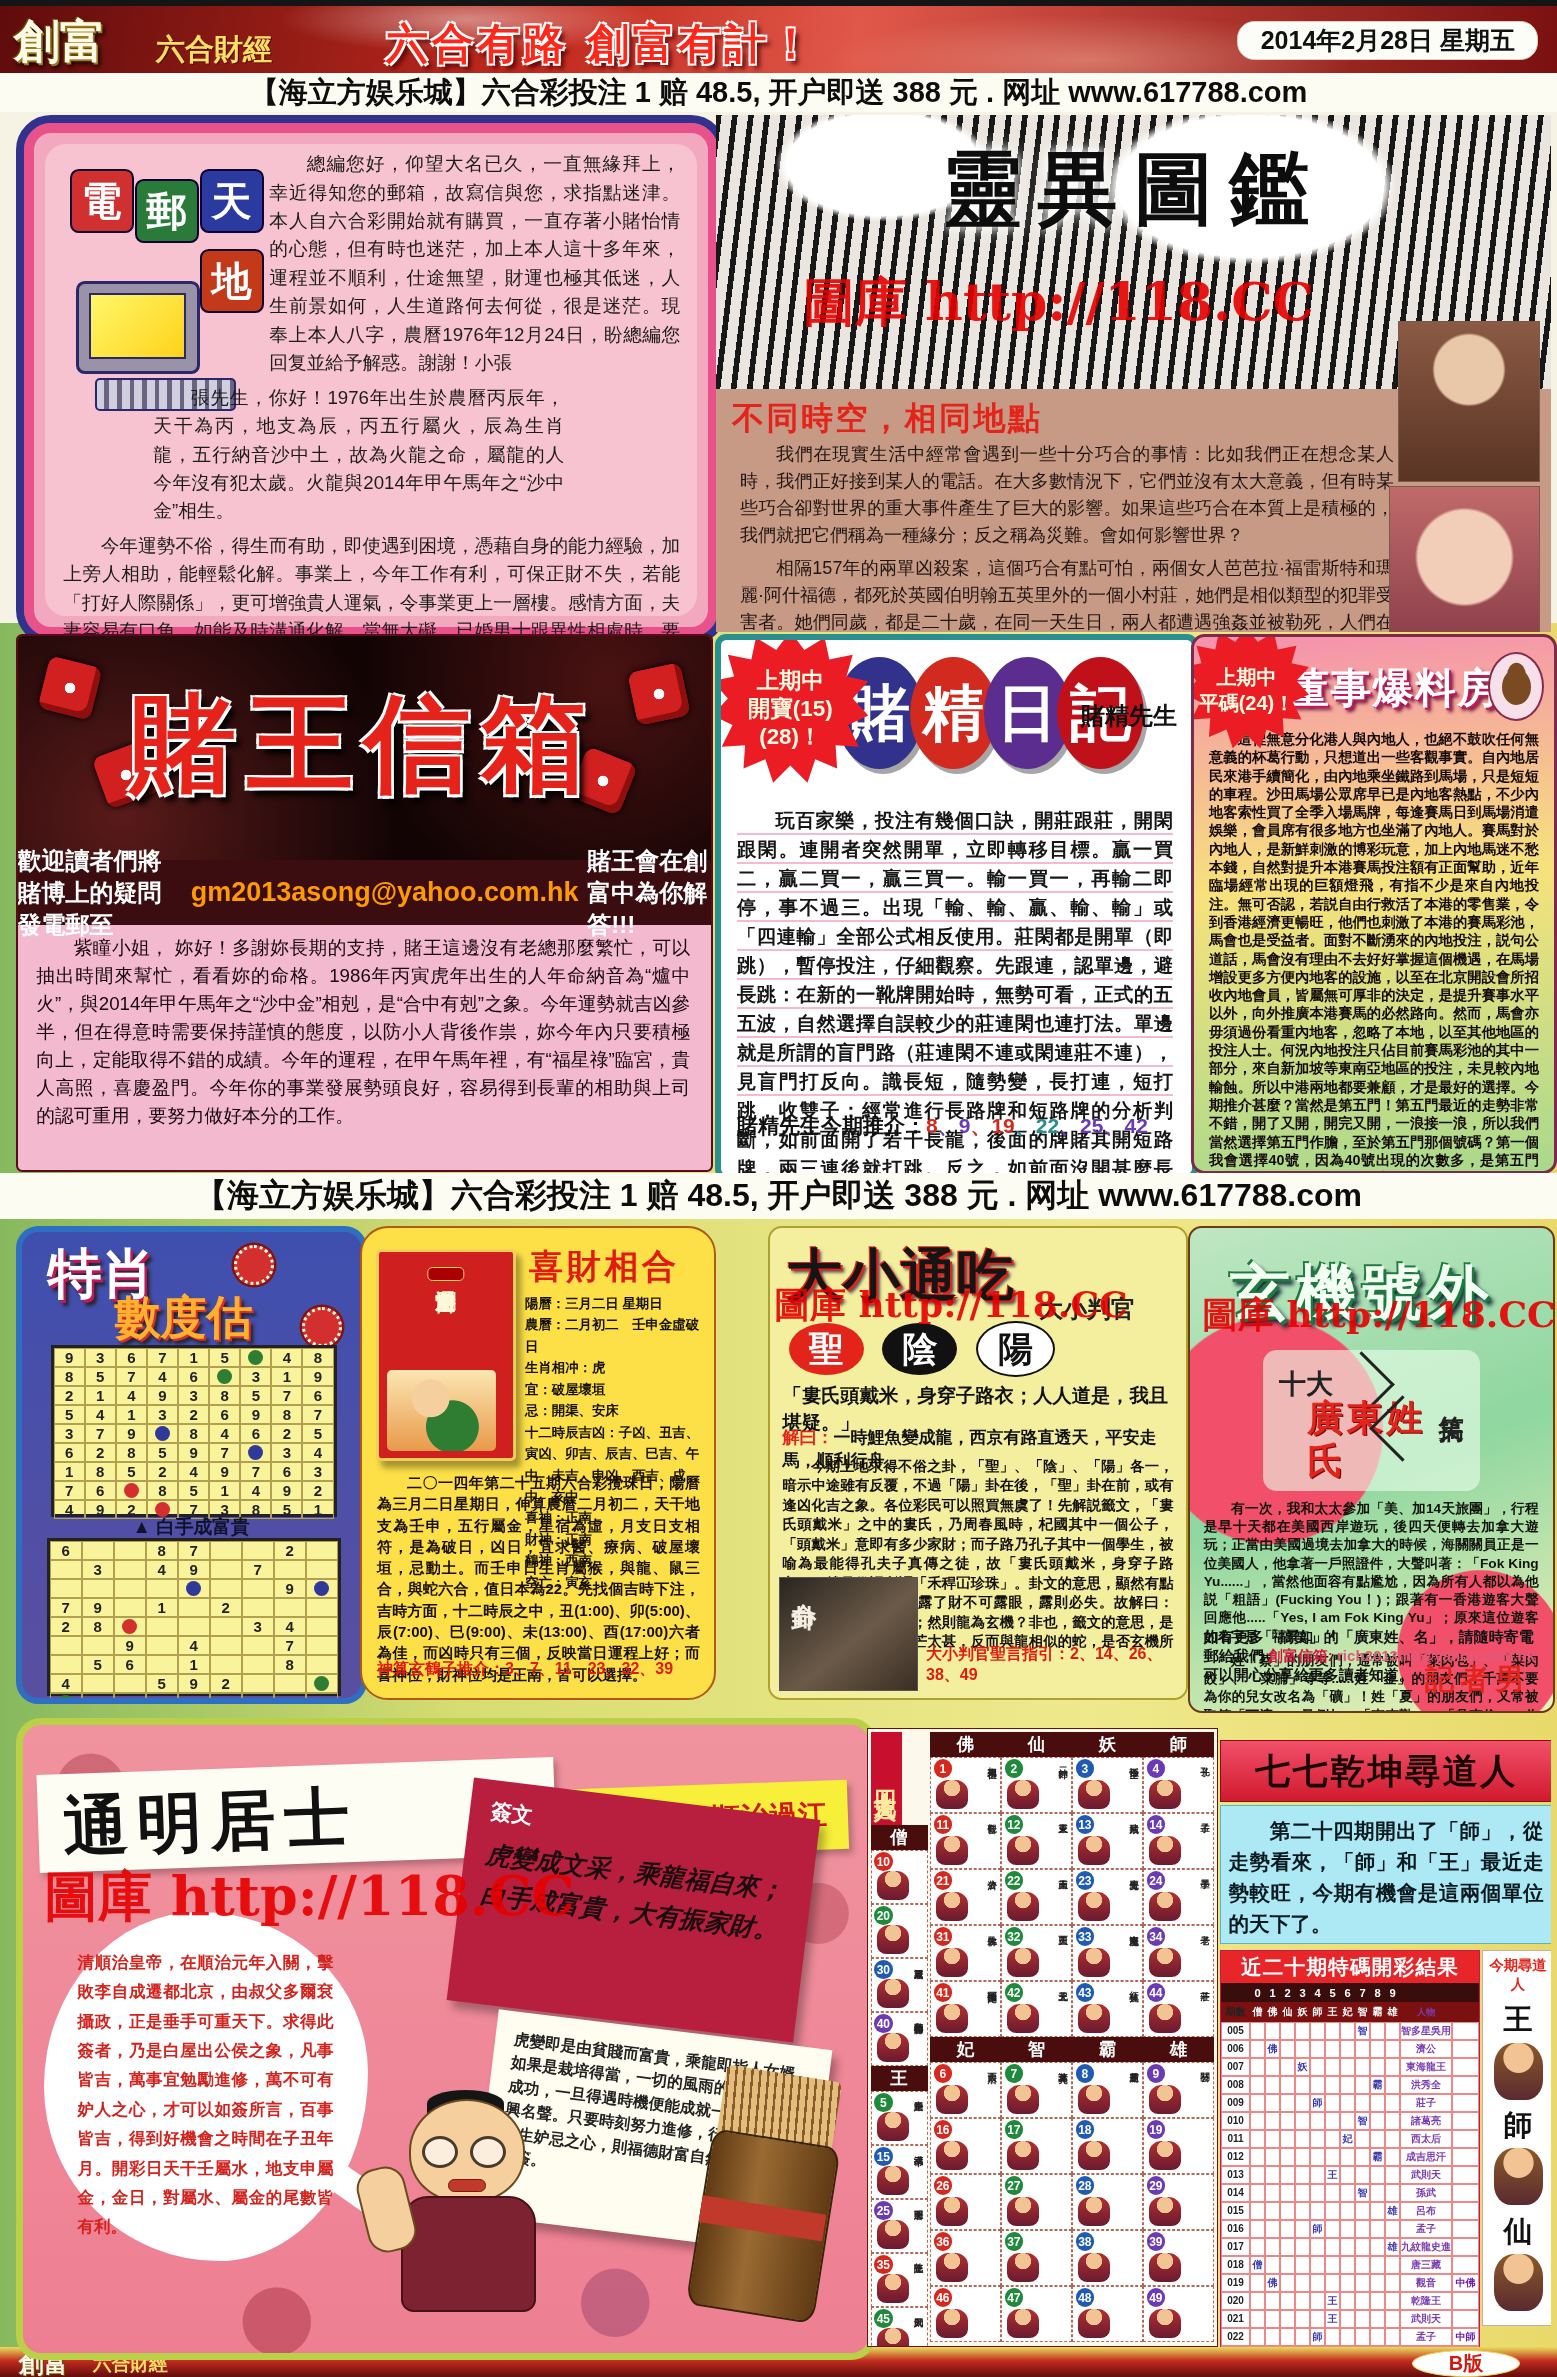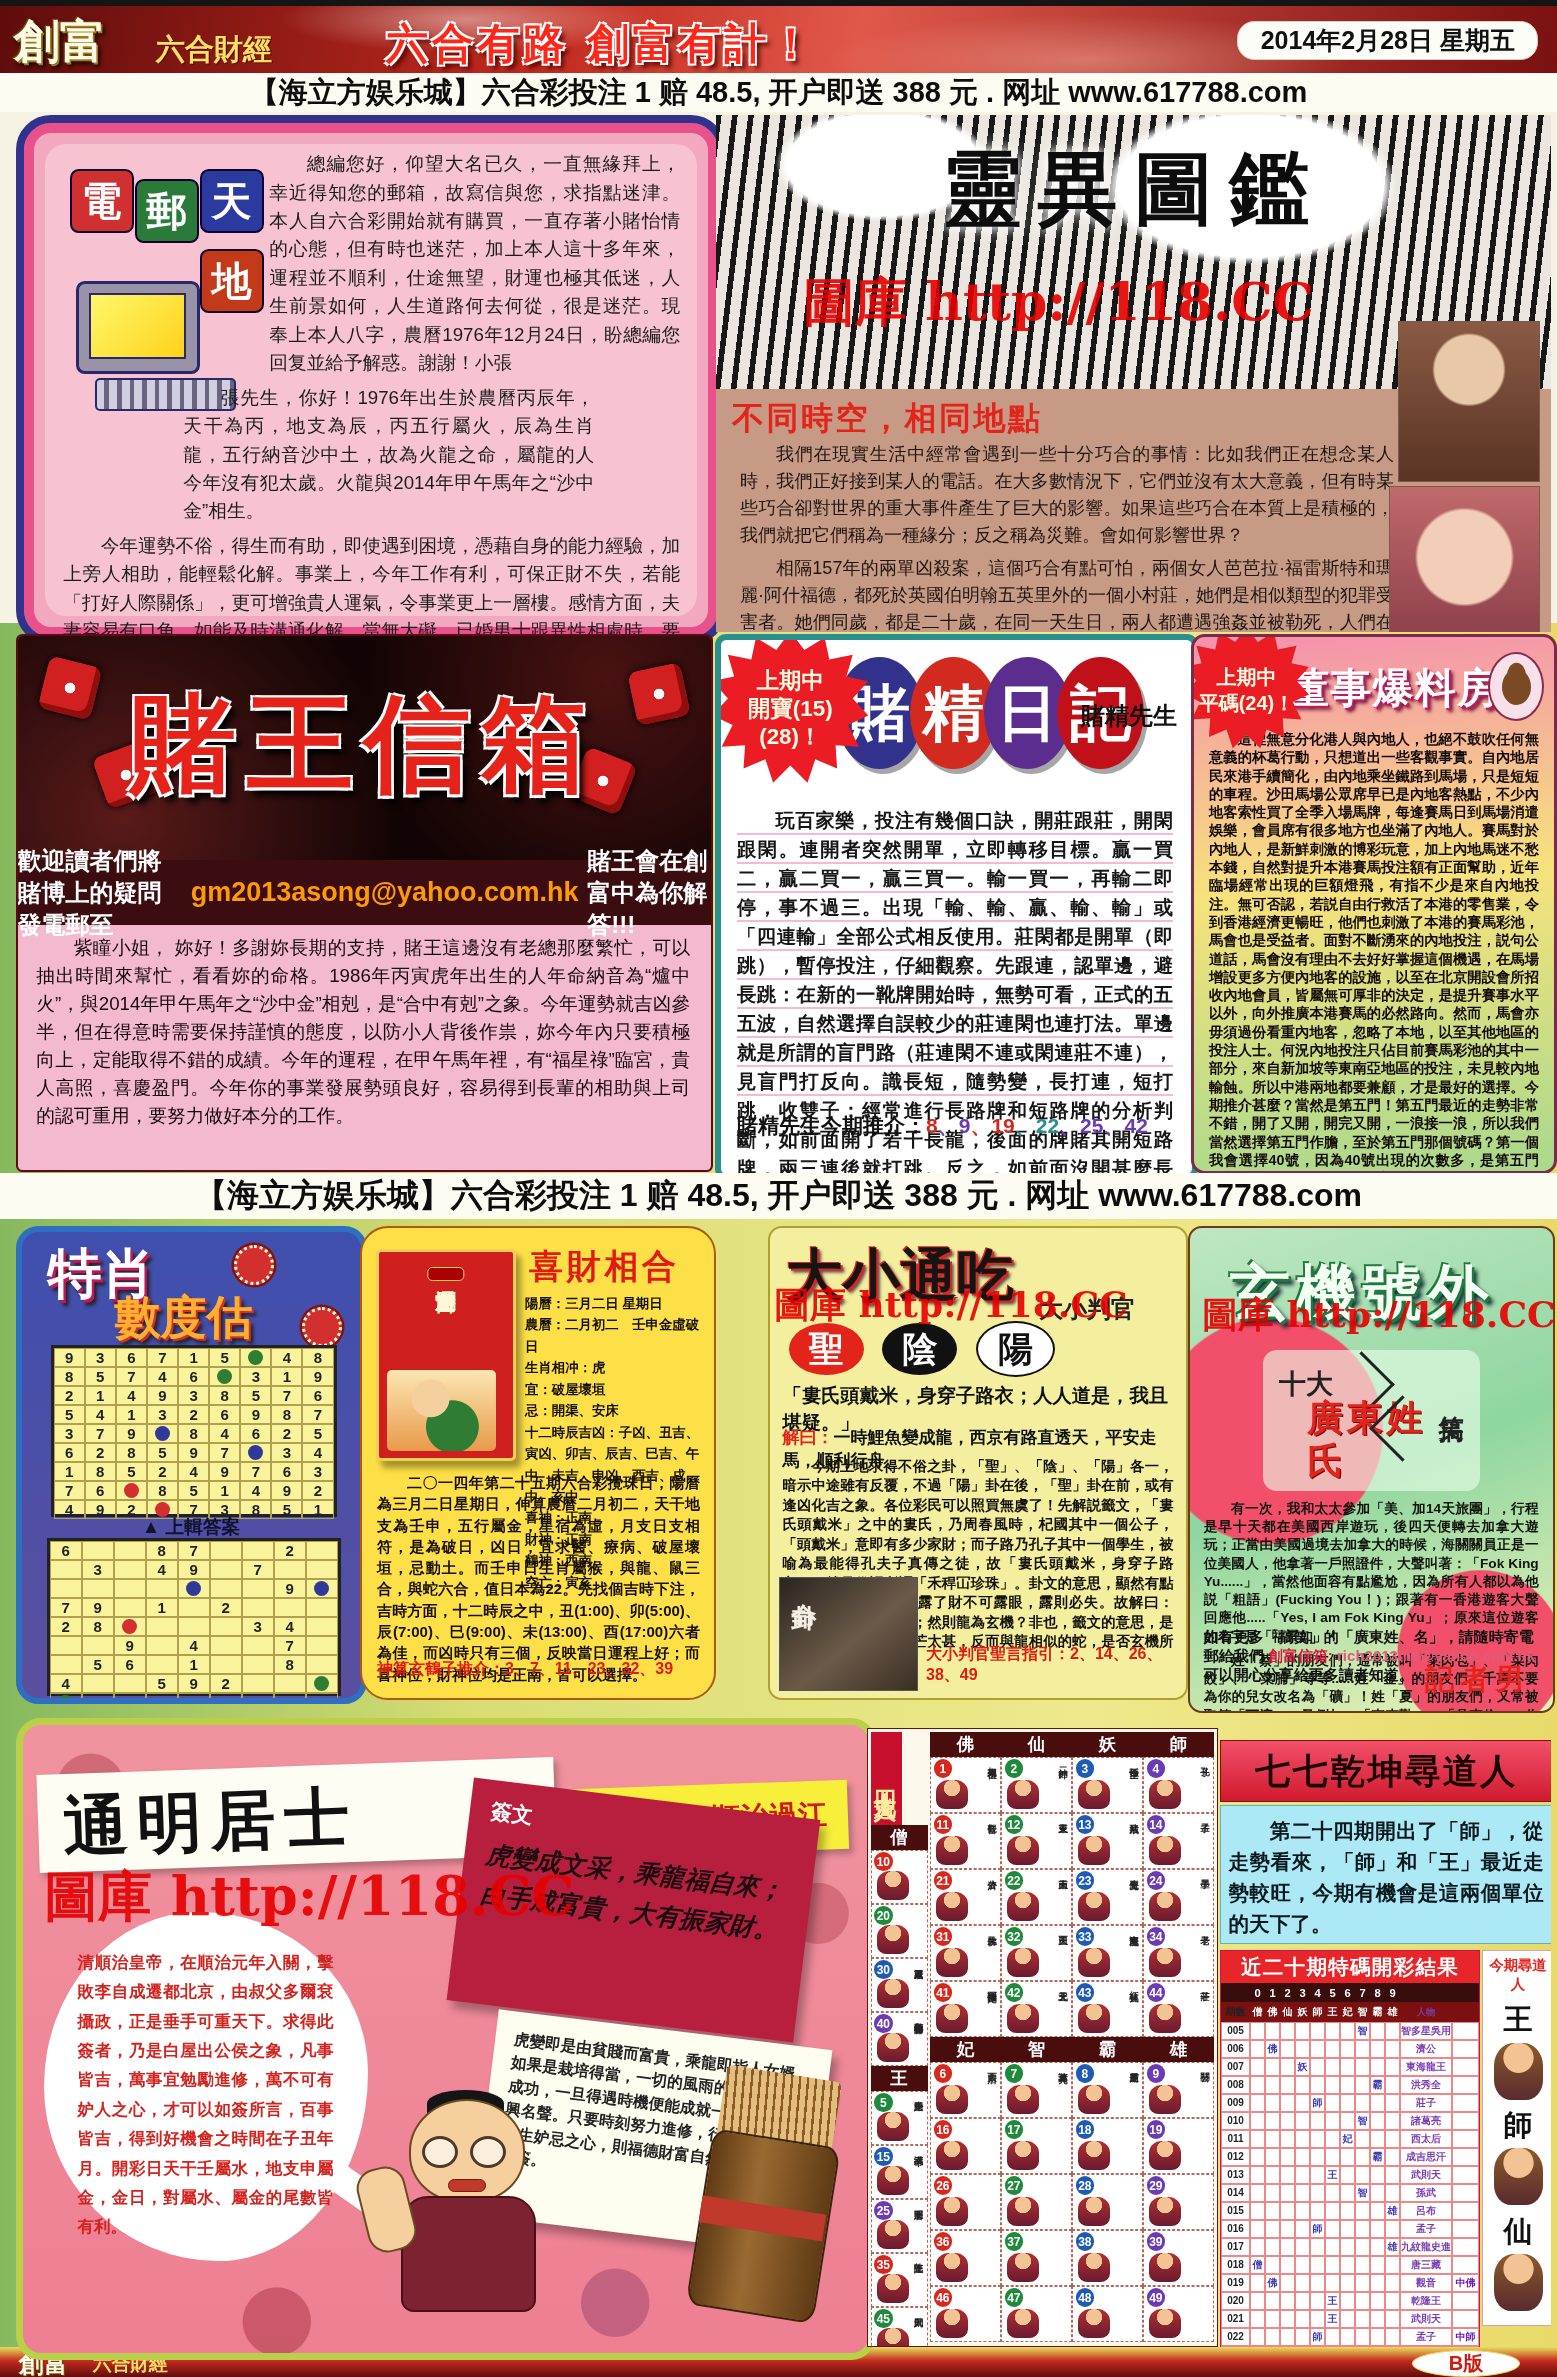--- a/index.html
+++ b/index.html
@@ -246,21 +246,21 @@
         <div class="mailchip abs" style="left:65px;top:10px;background:#2a7a3a;">郵</div>
         <div class="mailchip abs" style="left:130px;top:0;background:#2a3a9f;">天</div>
         <div class="mailchip abs" style="left:130px;top:80px;background:#c23a1a;">地</div>
         <div class="abs" style="left:6.2px;top:112px;width:118px;height:87px;background:#9a93a8;border:3.1px solid #28286a;border-radius:8.7px;">
           <div class="abs" style="left:10px;top:8.7px;width:93px;height:62px;background:linear-gradient(135deg,#fff76a,#ffd21a);border:2.5px solid #28286a;"></div>
         </div>
         <div class="abs" style="left:25px;top:209px;width:137px;height:29px;background:#6a6480;border:2.5px solid #28286a;border-radius:5px;background-image:repeating-linear-gradient(90deg,#cfcfe0 0 7.5px,#6a6480 7.5px 12.5px);"></div>
       </div>
       <div class="abs" id="email-text" style="left:18.7px;top:6.2px;width:617px;height:436px;">
         <p style="margin-left:206px;width:411px;">總編您好，仰望大名已久，一直無緣拜上，幸近得知您的郵箱，故寫信與您，求指點迷津。本人自六合彩開始就有購買，一直存著小賭怡情的心態，但有時也迷茫，加上本人這十多年來，運程並不順利，仕途無望，財運也極其低迷，人生前景如何，人生道路何去何從，很是迷茫。現奉上本人八字，農曆1976年12月24日，盼總編您回复並給予解惑。謝謝！小張</p>
-        <p style="margin-left:120px;width:411px;">張先生，你好！1976年出生於農曆丙辰年，天干為丙，地支為辰，丙五行屬火，辰為生肖龍，五行納音沙中土，故為火龍之命，屬龍的人今年沒有犯太歲。火龍與2014年甲午馬年之“沙中金”相生。</p>
+        <p style="margin-left:90px;width:411px;">張先生，你好！1976年出生於農曆丙辰年，天干為丙，地支為辰，丙五行屬火，辰為生肖龍，五行納音沙中土，故為火龍之命，屬龍的人今年沒有犯太歲。火龍與2014年甲午馬年之“沙中金”相生。</p>
         <p>今年運勢不俗，得生而有助，即使遇到困境，憑藉自身的能力經驗，加上旁人相助，能輕鬆化解。事業上，今年工作有利，可保正財不失，若能「打好人際關係」，更可增強貴人運氣，令事業更上一層樓。感情方面，夫妻容易有口角，如能及時溝通化解，當無大礙，已婚男士跟異性相處時，要循規蹈矩，避免身體接觸，以防墮入桃花劫或陷阱。你的身體很少會出現大毛病，但因今年工作忙碌，東奔西走，休息和睡眠不足，加上應酬繁多，飲食不均，容易誘發肝臟膽疾病，必須加倍注意，記著要改掉一些不好的習慣，特別是飲食習慣。同時要留意家中長者的健康問題，如發現不適，要及時就醫，悉心照料。你在經濟方面的意識並不強，財運常常來得很迅猛，但不懂得處理，你要學懂經濟出現危機時必須緊縮開支的重要性。所以應該注意：帳單要儘早付清，切勿拖欠。</p>
 
       </div>
     </div>
   </div>
 
   <div class="card" id="ghost-card">
     <div id="ghost-waves"></div>
     <div id="ghost-title">靈異圖鑑</div>
     <div id="ghost-head">不同時空，相同地點</div>
@@ -421,21 +421,21 @@
         <div class="sud-cell">2</div>
         <div class="sud-cell">
           <span class="dot dot-R"></span>
         </div>
         <div class="sud-cell">7</div>
         <div class="sud-cell">3</div>
         <div class="sud-cell">8</div>
         <div class="sud-cell">5</div>
         <div class="sud-cell">1</div>
       </div>
-    <div id="ans-label">▲ 上輯答案</div>
+    <div id="ans-label">▲ 白手成富貴</div>
     <div class="sud" id="sud-puzzle" style="left:25px;top:306px;width:288px;height:152px;grid-template-columns:repeat(9,1fr);font-size:15px;">
         <div class="sud-cell">6</div>
         <div class="sud-cell"></div>
         <div class="sud-cell"></div>
         <div class="sud-cell">8</div>
         <div class="sud-cell">7</div>
         <div class="sud-cell"></div>
         <div class="sud-cell"></div>
         <div class="sud-cell">2</div>
         <div class="sud-cell"></div>

